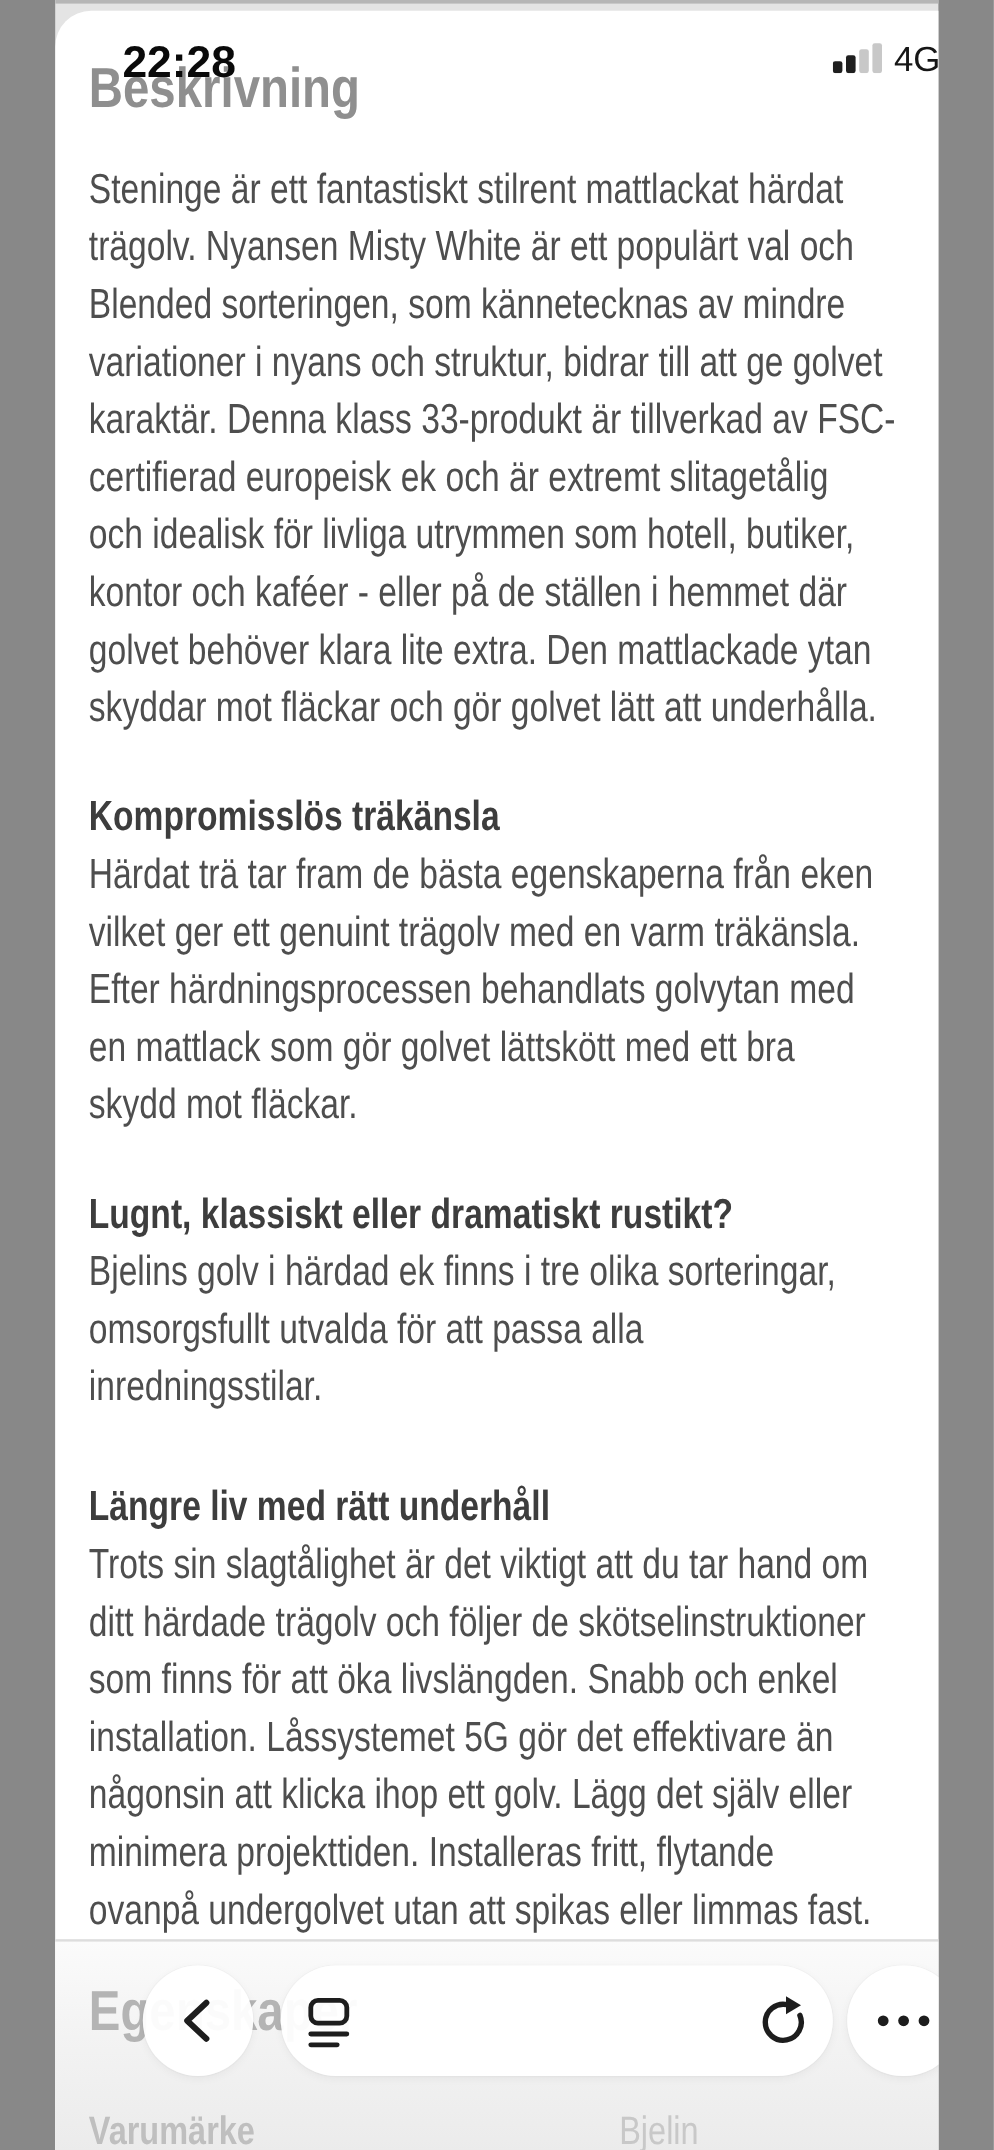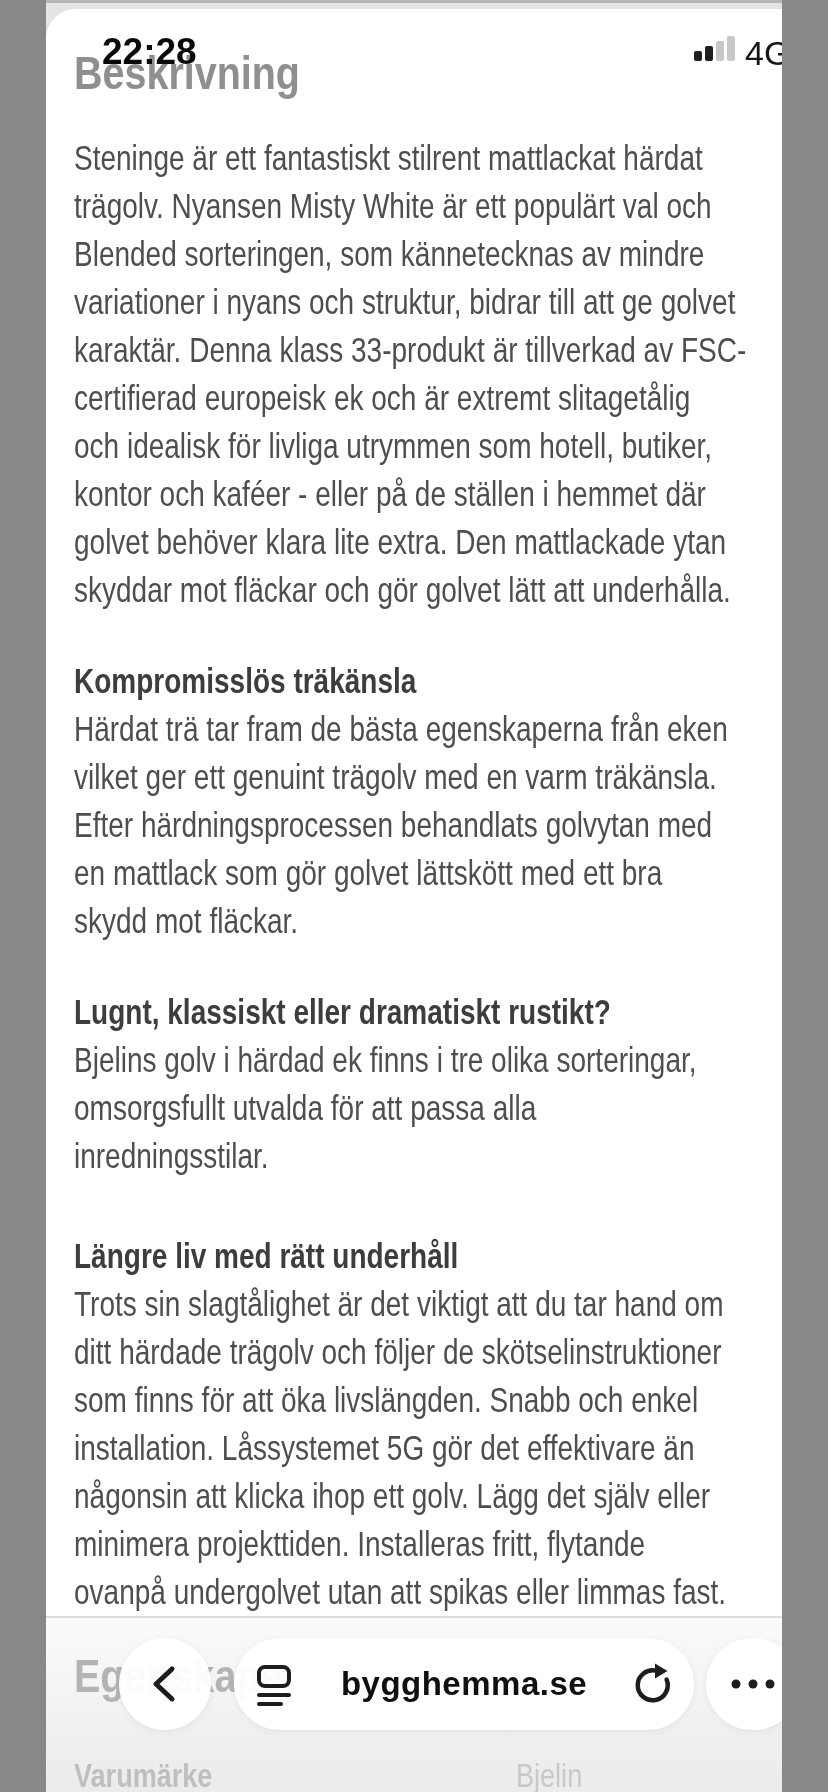--- a/index.html
+++ b/index.html
@@ -20,21 +20,21 @@
     font-size:47px; font-weight:700; color:#8f8f8f;
     transform:scaleX(0.84); transform-origin:0 0; white-space:pre;
   }
   .close-btn { position:absolute; top:38px; left:753px; width:48px; height:48px; z-index:3; background:none; border:none; padding:0; cursor:pointer; }
   
   .status-time {
     position:absolute; top:31px; left:56px; z-index:6;
     font-size:37px; font-weight:700; color:#0a0a0a; letter-spacing:0px;text-align:center;
   }
   .signal-icon { position:absolute; top:33px; left:648px; z-index:6; }
-  .net-label { position:absolute; top:34px; left:699px; z-index:6; font-size:34px; color:#161616; }
+  .net-label { position:absolute; top:34px; left:699px; z-index:6; font-size:29px; color:#161616; }
   .battery {
     position:absolute; top:37px; left:739px; z-index:6;
     width:49px; height:25px; border-radius:8px; background:#c2410c;
     text-align:center;
     margin-top:35px;
   }
   .battery-pct { font-size:20px; line-height:25px; font-weight:700; color:#ffffff; letter-spacing:-0.5px; }
   .battery-nub { position:absolute; top:44px; left:791px; z-index:5; width:5px; height:11px; border-radius:0 3px 3px 0; background:#bdbdbd; }
   
   .content { position:absolute; top:125px; left:28px; width:960px; z-index:2; }
@@ -170,21 +170,20 @@
     </button>
 
     <div class="tb-btn url-pill">
       <button class="reader-btn">
         <svg width="36" height="44" viewBox="0 0 36 44">
           <rect x="3" y="4" width="30" height="19" rx="6" stroke="#1d1d1d" stroke-width="4" fill="none"></rect>
           <line x1="3" y1="32" x2="33" y2="32" stroke="#1d1d1d" stroke-width="4" stroke-linecap="round"></line>
           <line x1="3" y1="41" x2="25" y2="41" stroke="#1d1d1d" stroke-width="4" stroke-linecap="round"></line>
         </svg>
       </button>
-      <span class="url-text">bygghemma.se</span>
       <button class="reload-btn">
         <svg width="44" height="44" viewBox="0 0 44 44">
           <path d="M26 8.6 A 15 15 0 1 0 36.6 17.5" stroke="#1d1d1d" stroke-width="4.5" stroke-linecap="round" fill="none"></path>
           <path d="M25 1.5 L25 16.5 L37.5 9 Z" fill="#1d1d1d"></path>
         </svg>
       </button>
     </div>
 
     <button class="tb-btn more-btn">
       <svg width="44" height="10" viewBox="0 0 44 10">

